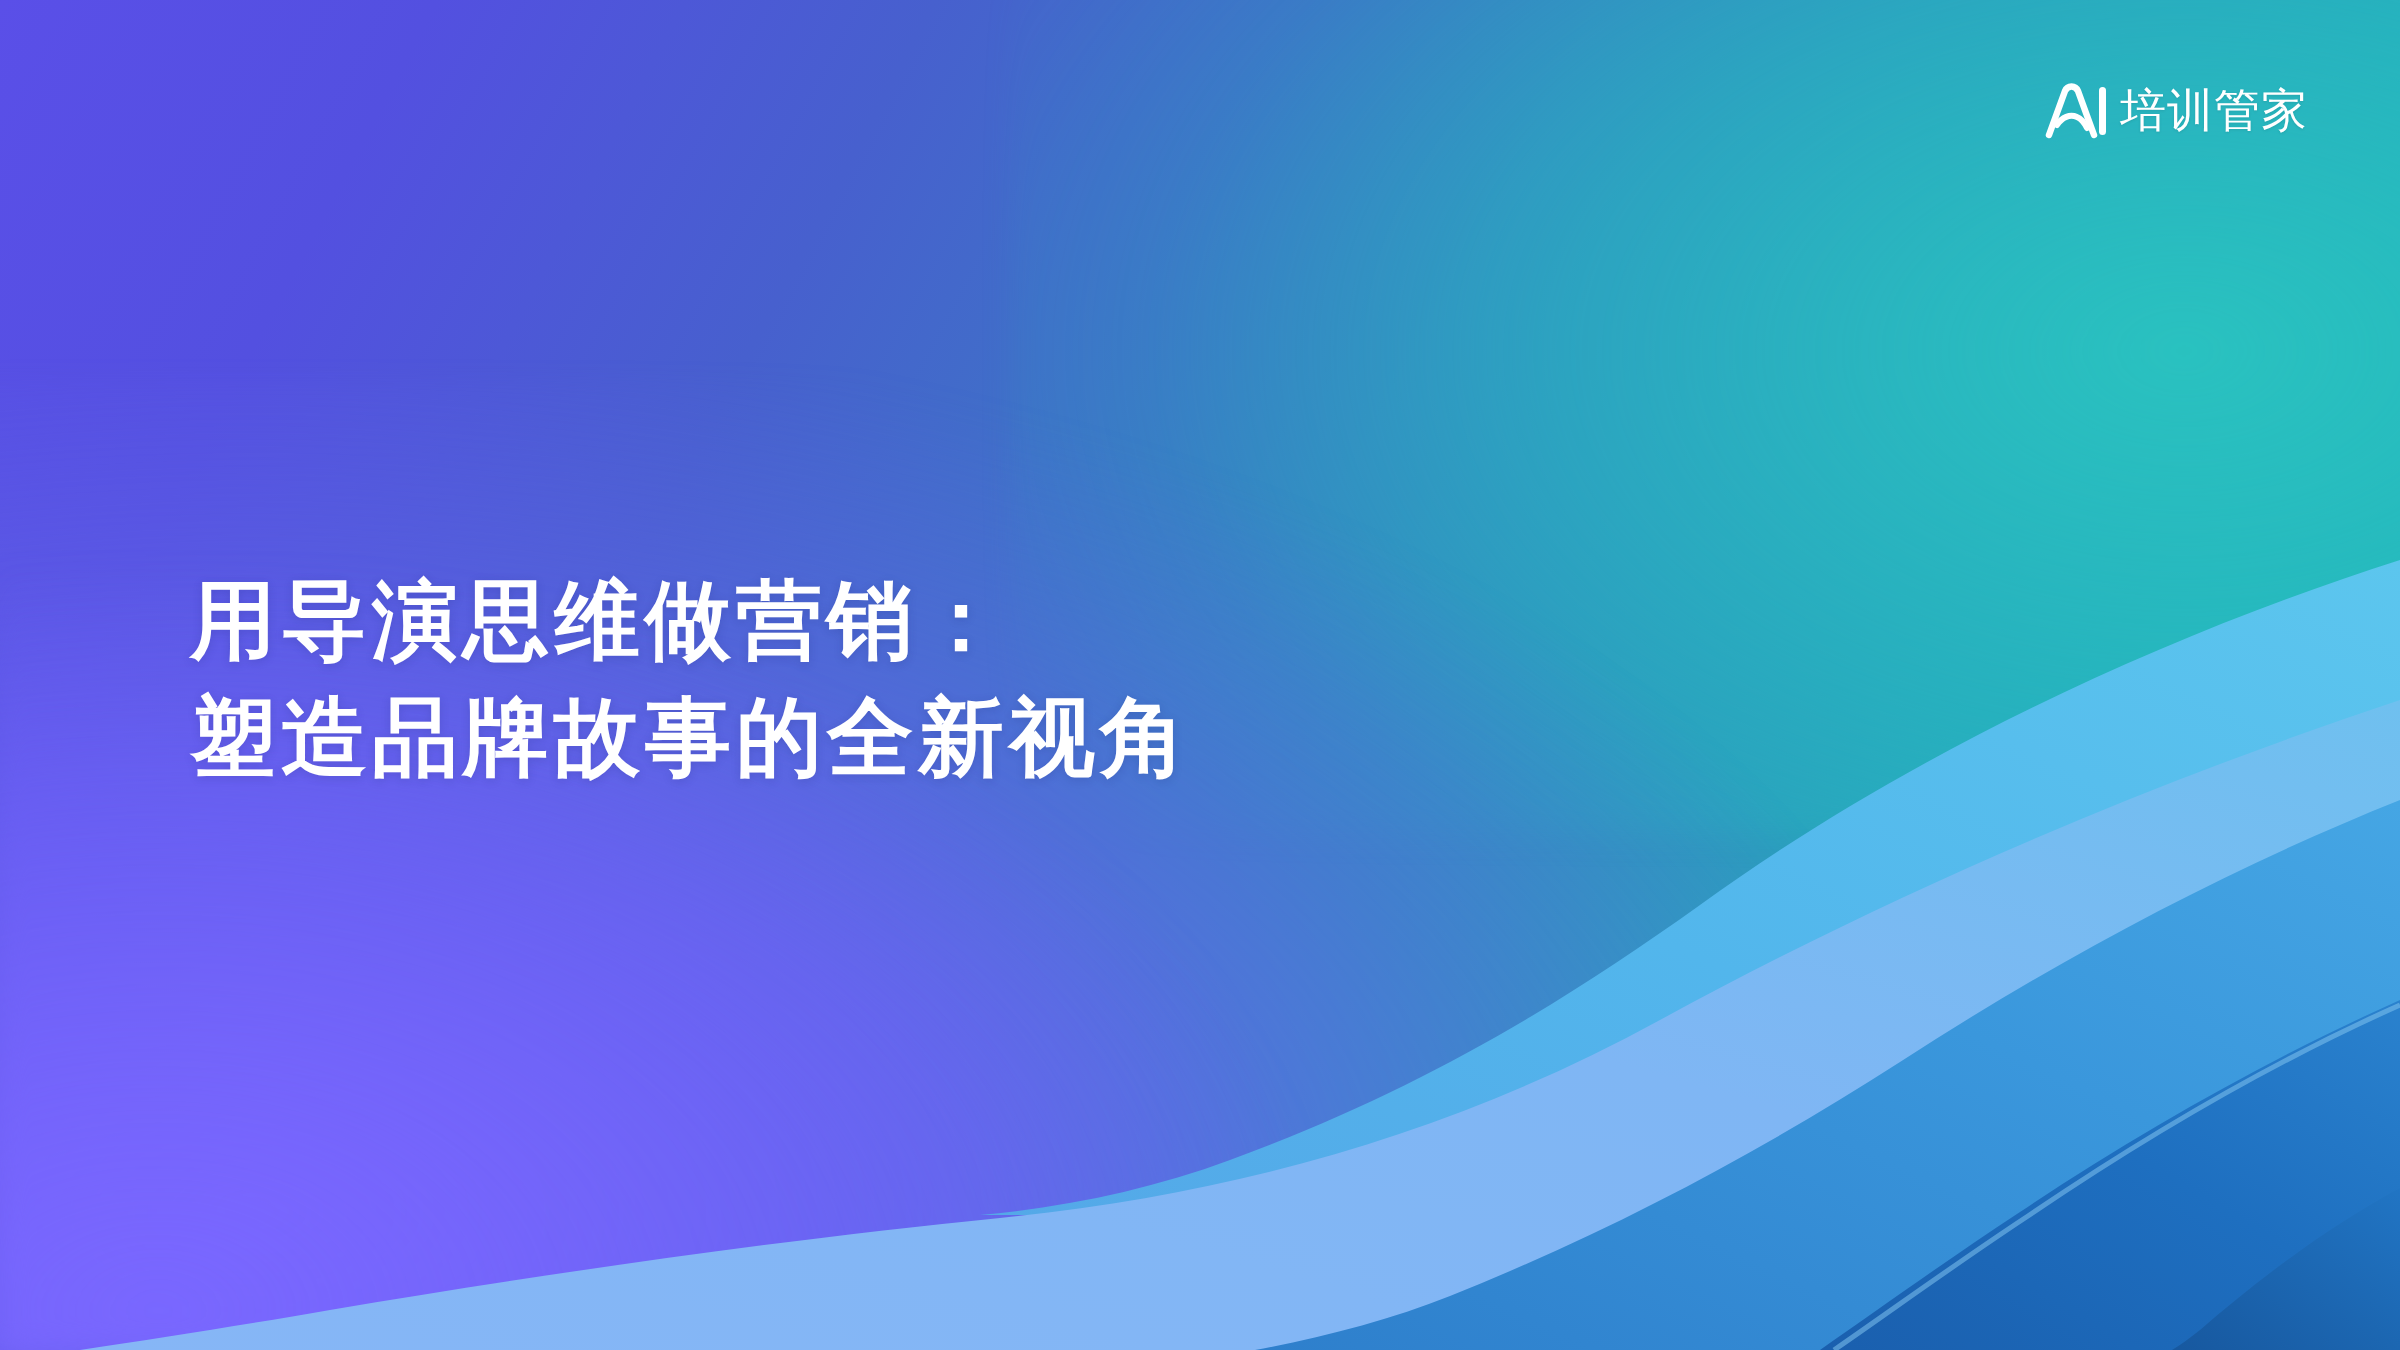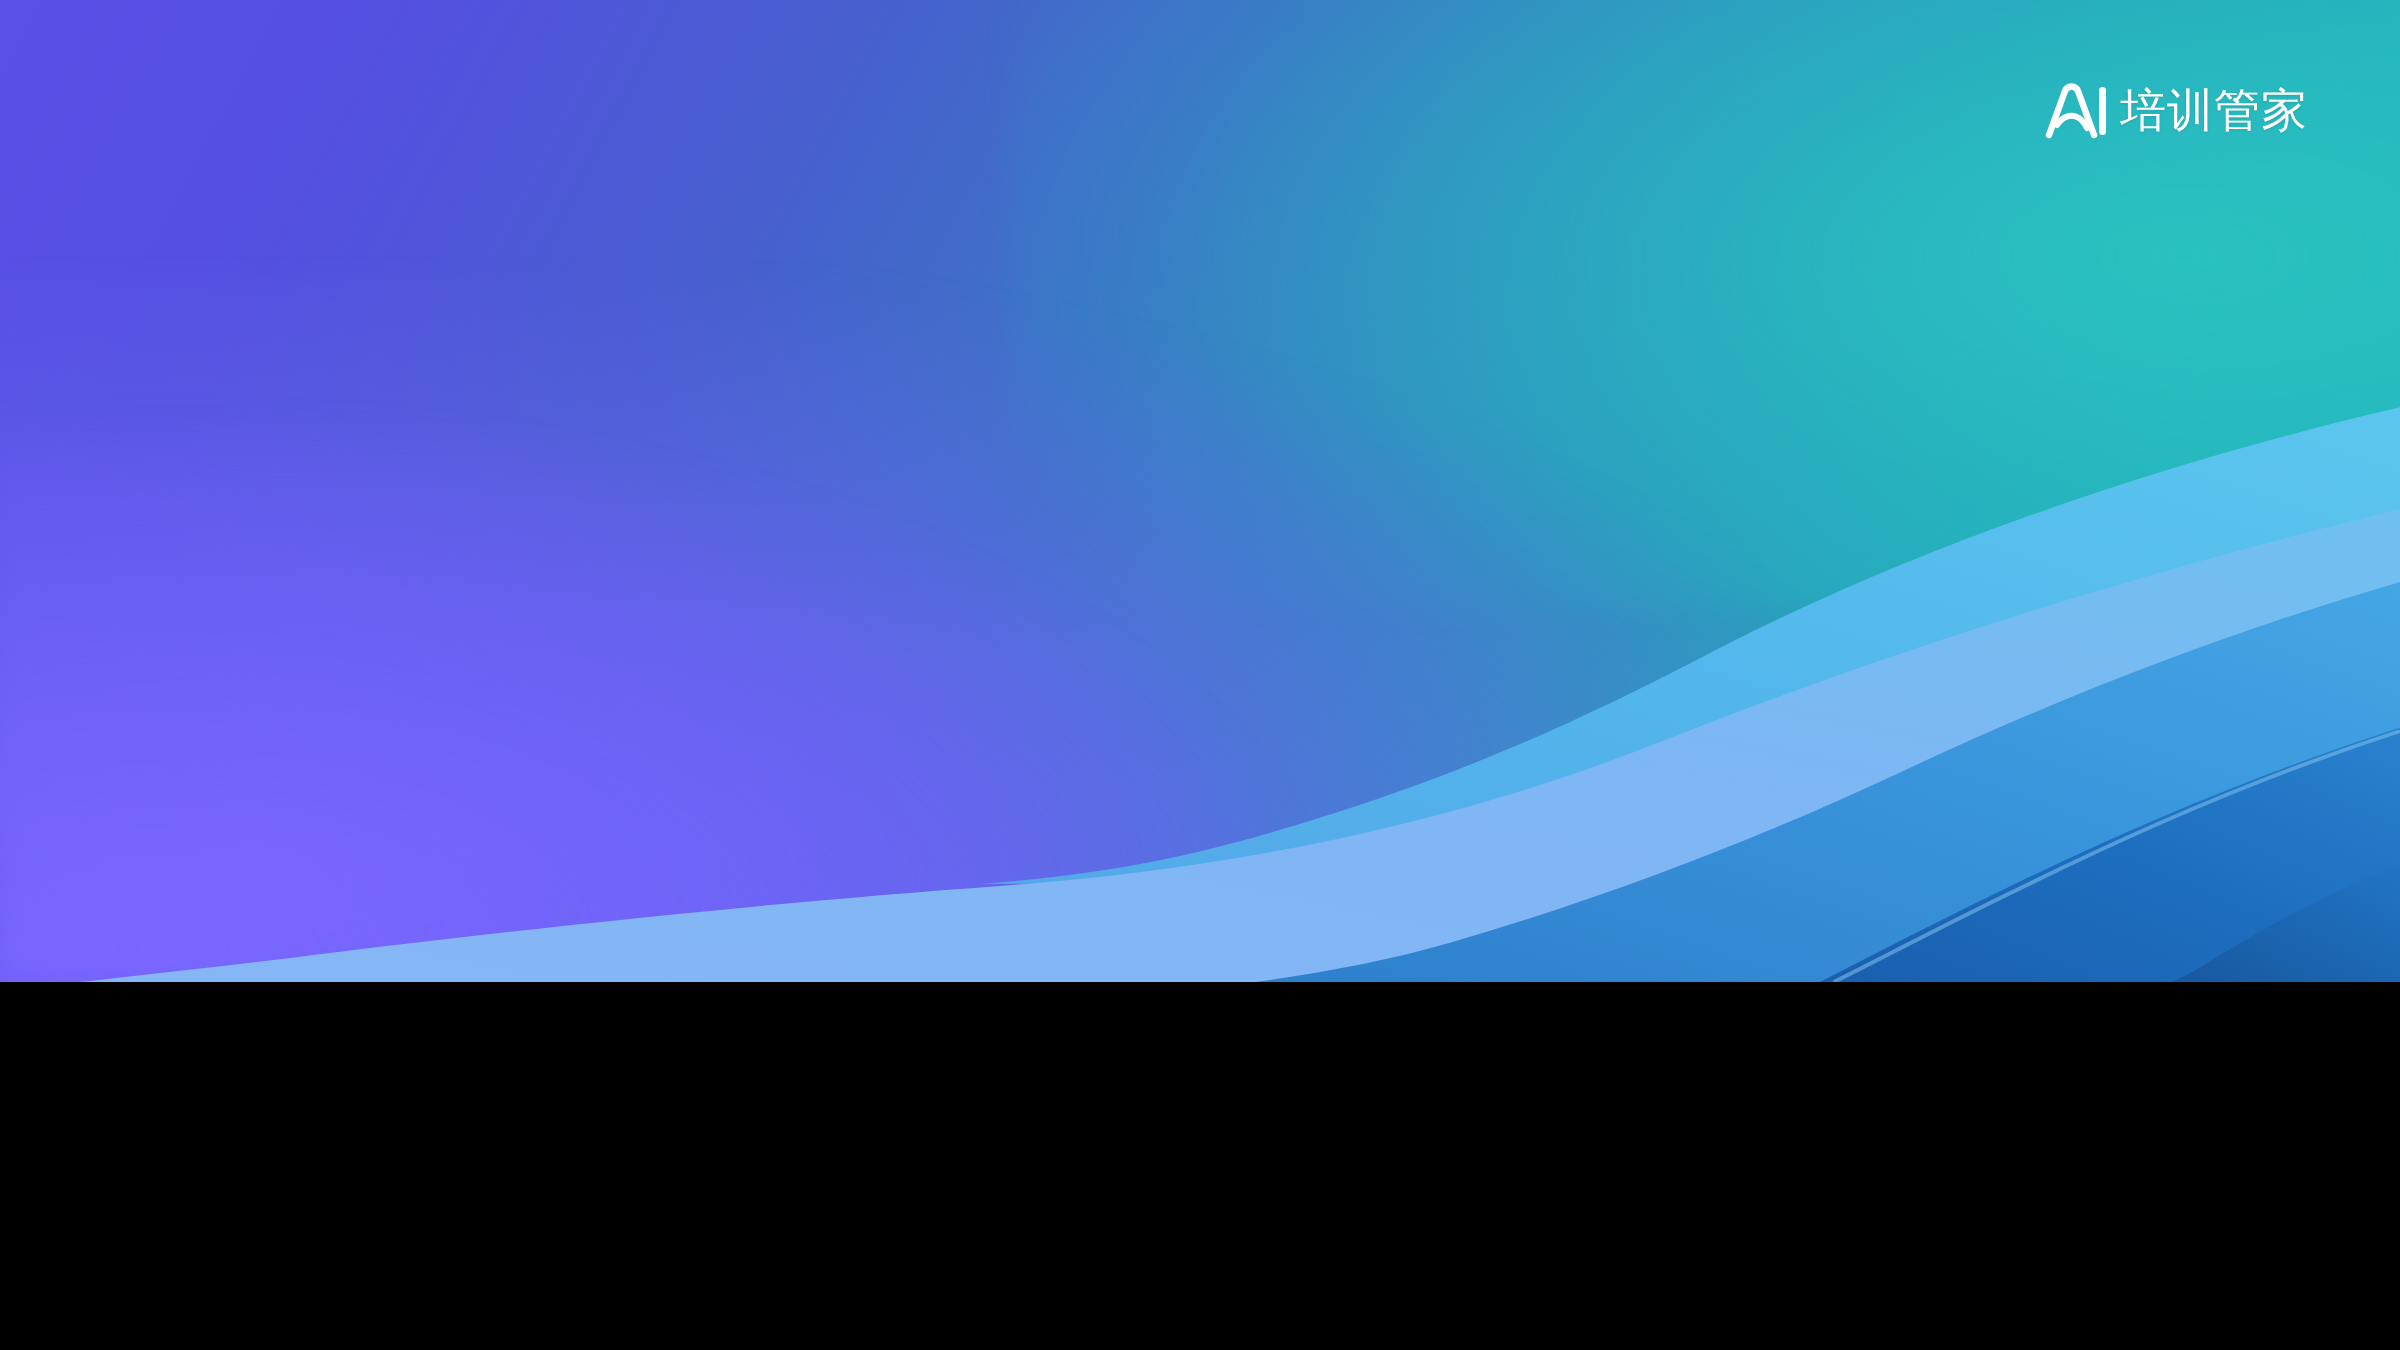--- a/index.html
+++ b/index.html
@@ -3,21 +3,21 @@
 <meta charset="utf-8">
 <style>
   html, body {
     margin: 0;
     padding: 0;
     background: #000;
   }
   #slide {
     position: relative;
     width: 2400px;
-    height: 982px;
+    height: 1350px;
     overflow: hidden;
     font-family: "Liberation Sans", "DejaVu Sans", sans-serif;
     background: #4858C2;
   }
 
   
   .bg-base {
     position: absolute;
     inset: 0;
     background:
@@ -185,14 +185,18 @@
 
         <path fill="none" stroke="#FFFFFF" stroke-width="6.5" stroke-linecap="round" stroke-linejoin="round" d="M4,54 L20,10 C22.5,4 30.5,4 33,10 L49,54"></path>
         <path fill="none" stroke="#FFFFFF" stroke-width="6" stroke-linecap="round" d="M12,44 C17,36 25,33 32,36 C37,38 40,43 42,47"></path>
 
         <rect x="54" y="6" width="7" height="48" rx="3.5" fill="#FFFFFF"></rect>
       </svg>
     </span>
     <span class="logo-text">培训管家</span>
   </div>
 
+  <div class="title-block">
+    <div class="title-line">用导演思维做营销：</div>
+    <div class="title-line">塑造品牌故事的全新视角</div>
+  </div>
 
 </div>
 
 </body></html>

